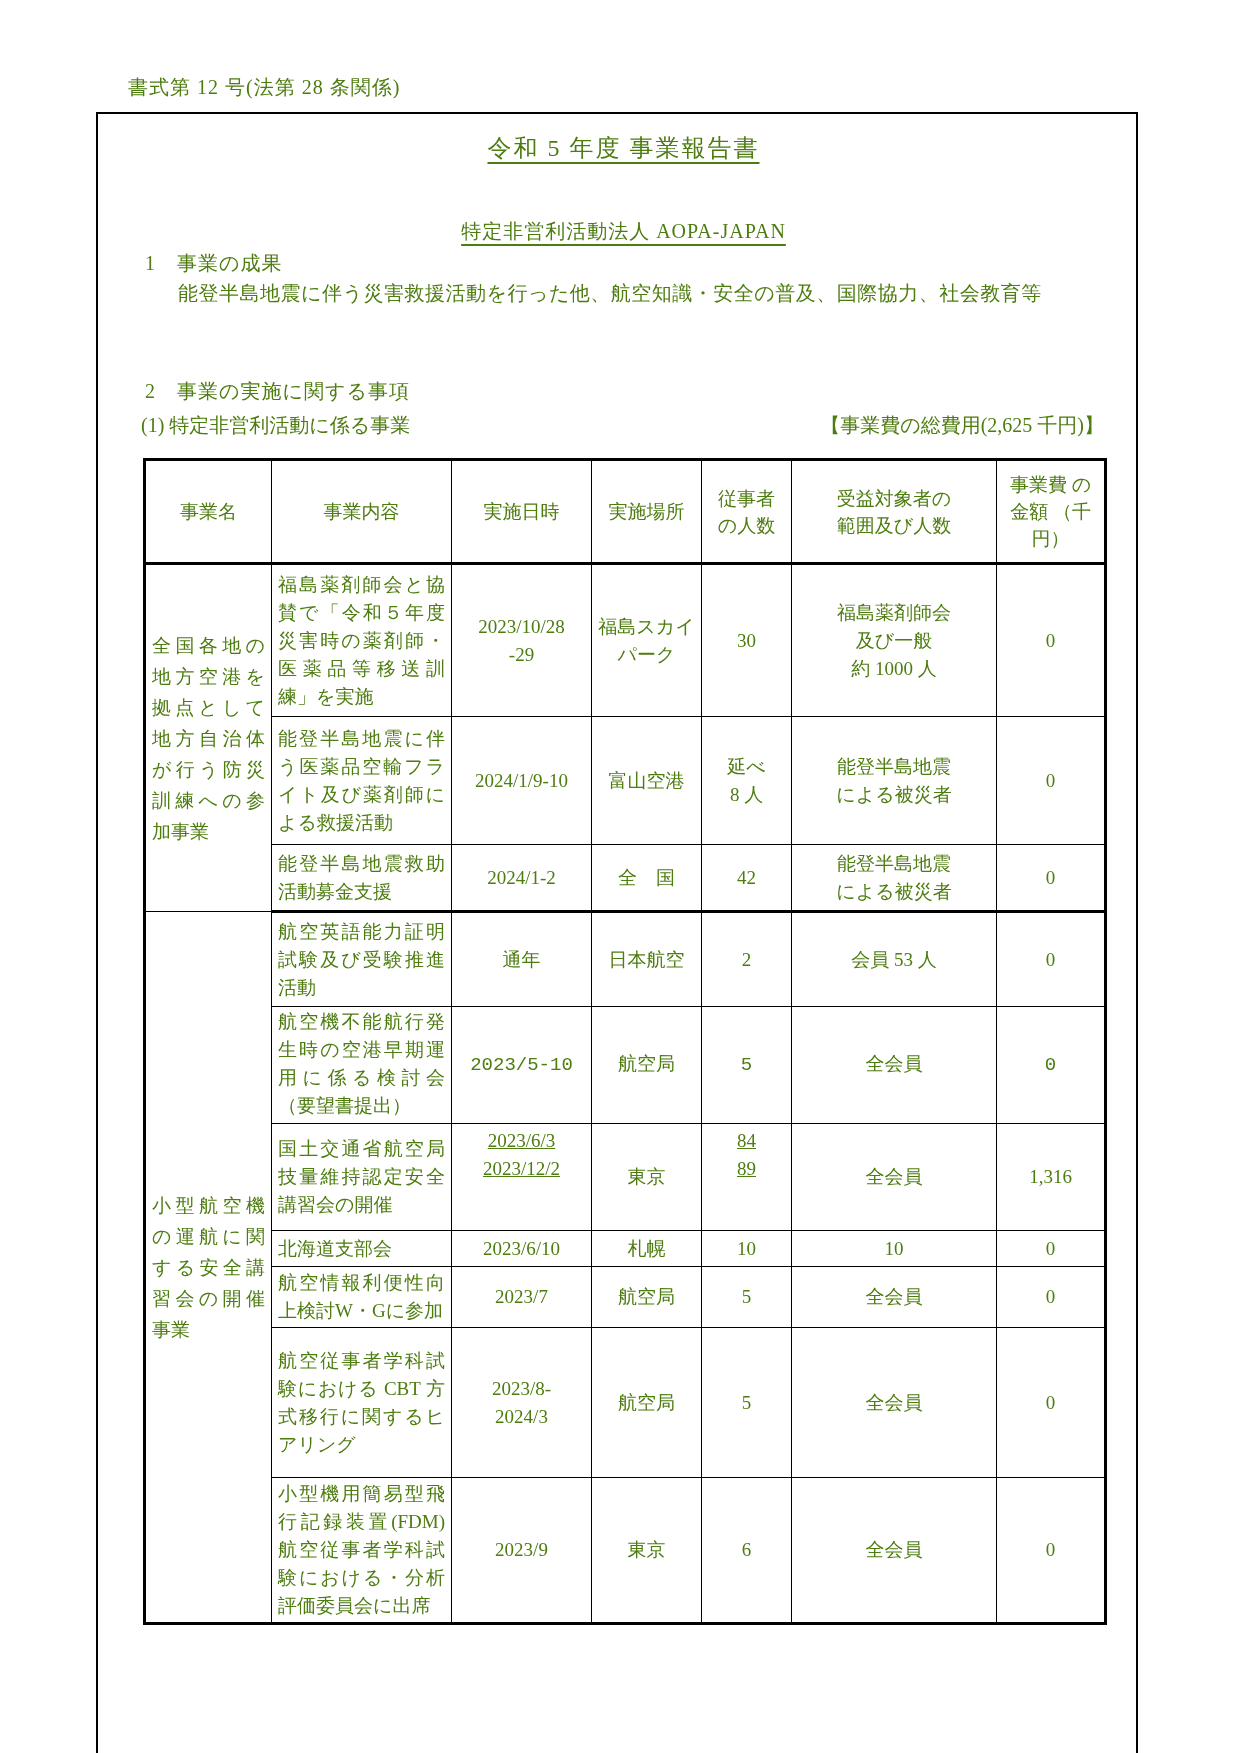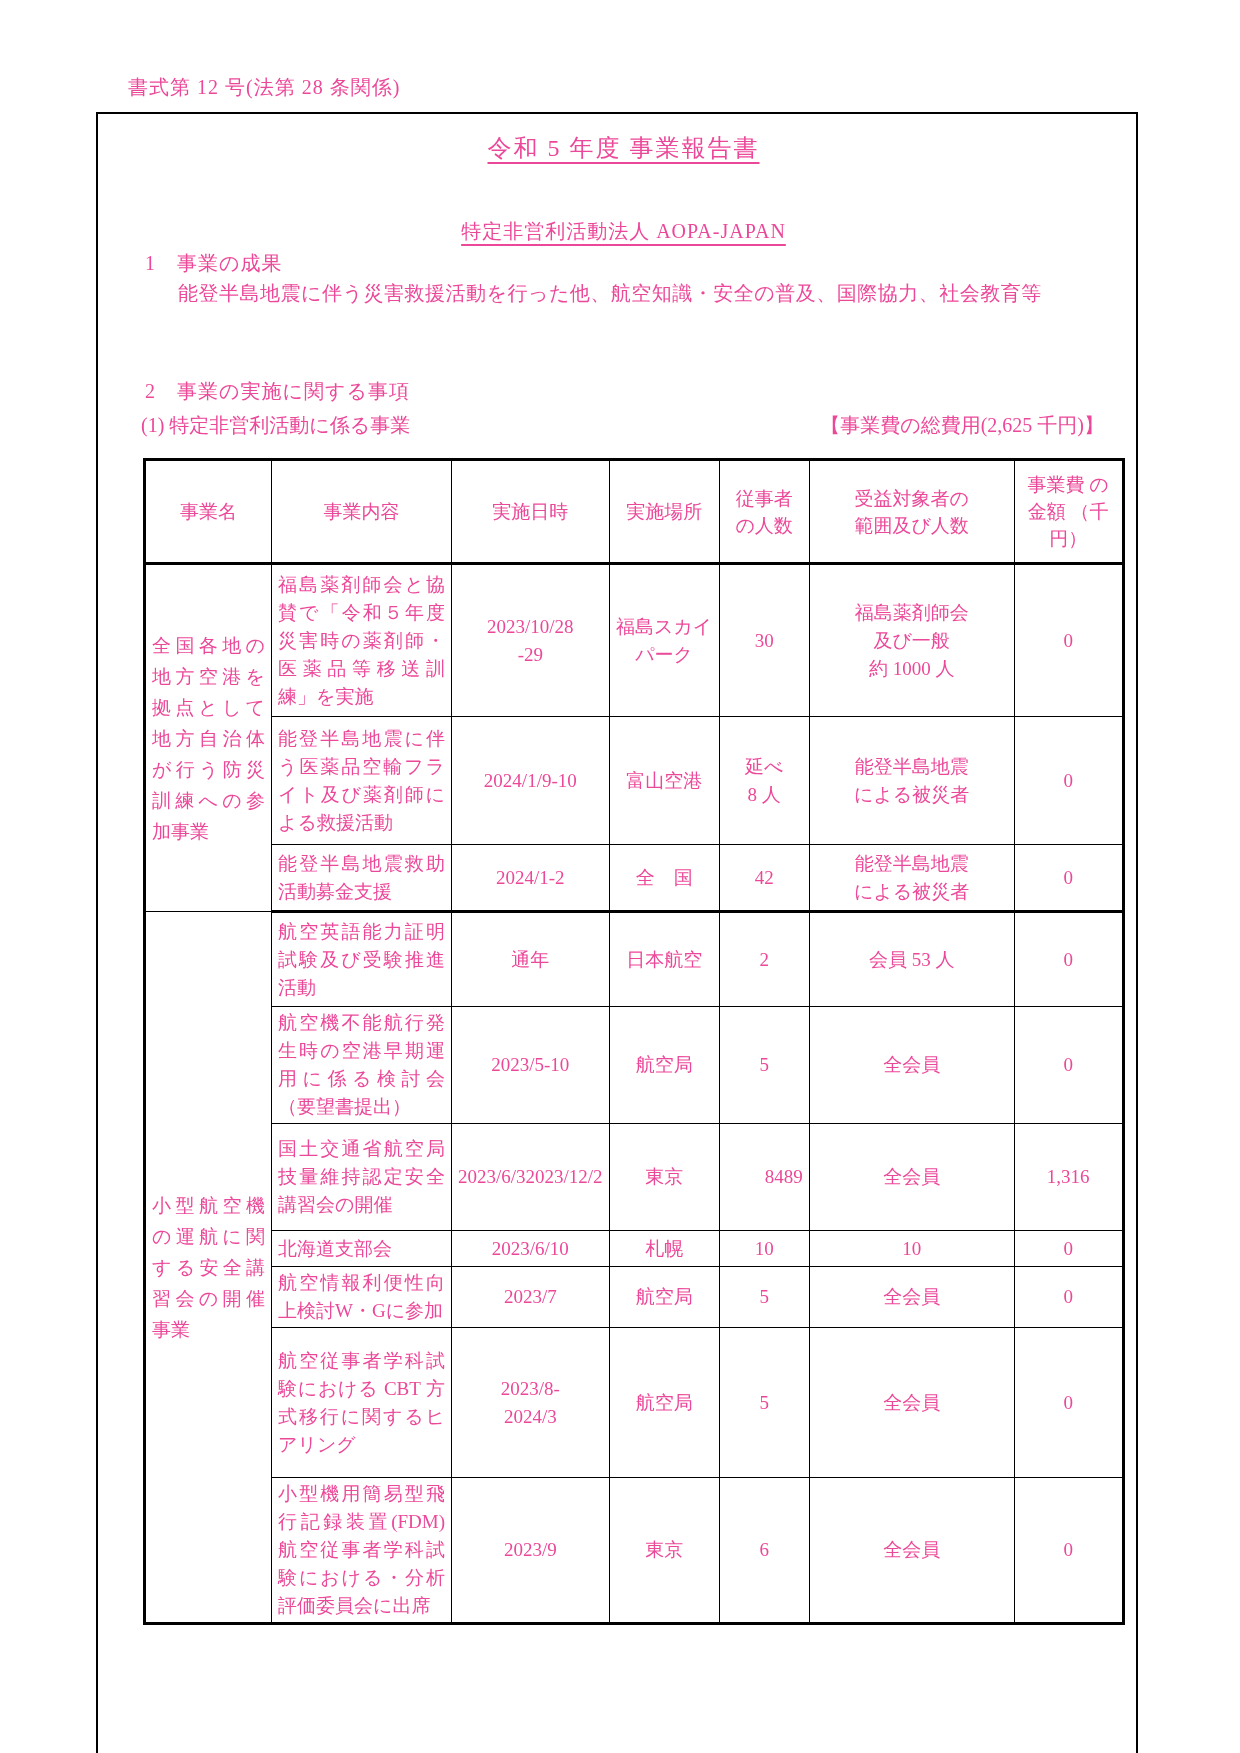--- a/index.html
+++ b/index.html
@@ -1,18 +1,18 @@
 <!DOCTYPE html>
 <html><head>
 <meta charset="utf-8">
 <style>
   html,body{margin:0;padding:0;background:#fff;}
   .canvas{
     position:relative;width:1240px;height:1753px;background:#ffffff;
-    font-family:"Liberation Serif","DejaVu Serif",serif;color:#ec4899;
+    font-family:"Liberation Serif","DejaVu Serif",serif;color:#4d7c0f;
     overflow:hidden;
   }
   .abs{position:absolute;}
   .form-number{left:128px;top:74px;font-size:20px;letter-spacing:1px;}
   .frame{
     left:96px;top:112px;width:1038px;height:1641px;
     border:2px solid #000;border-bottom:none;background:#fff;
   }
   .heading-band{left:143px;width:961px;text-align:center;}
   .report-title{top:132px;font-size:24px;letter-spacing:2px;}
@@ -34,23 +34,23 @@
     font-size:19px;line-height:28px;
   }
   table.biz td{border:1px solid #000;vertical-align:middle;padding:2px 6px;overflow:hidden;}
   tr.thead td{border-bottom:3px solid #000;text-align:center;font-size:19px;line-height:27px;}
   tr.gend td{border-bottom:3px solid #000;}
   td.c-name{vertical-align:top;text-align:justify;padding:6px 3px 2px 4px;line-height:31px;}
   td.c-content{text-align:justify;line-height:28px;}
   td.c-center{text-align:center;white-space:pre-line;}
   td.c-costhead{vertical-align:top;text-align:left;padding:2px 2px 0 5px;line-height:30px;}
   .pre{white-space:pre-line;}
-  .vsplit{display:flex;justify-content:flex-end;align-items:center;height:100px;}
+  .vsplit{display:flex;flex-direction:column;justify-content:flex-start;align-items:center;height:100px;text-decoration:underline;}
   .rh-hdr{height:104px;} .rh-r1{height:153px;} .rh-r2{height:128px;margin-left:36px;} .rh-r3{height:67px;}
-  .rh-r4{height:95px;} .rh-r5{height:102px;} .rh-r6{height:107px;} .rh-r7{height:36px;}
+  .rh-r4{height:95px;} .rh-r5{height:102px;font-family:Liberation Mono, monospace;} .rh-r6{height:107px;} .rh-r7{height:36px;}
   .rh-r8{height:60px;border-radius:26px;} .rh-r9{height:150px;} .rh-r10{height:139px;}
 </style>
 </head>
 <body>
 
 <div class="canvas">
 
   <div class="abs form-number">書式第 12 号(法第 28 条関係)</div>
 
   <div class="abs frame"></div>

